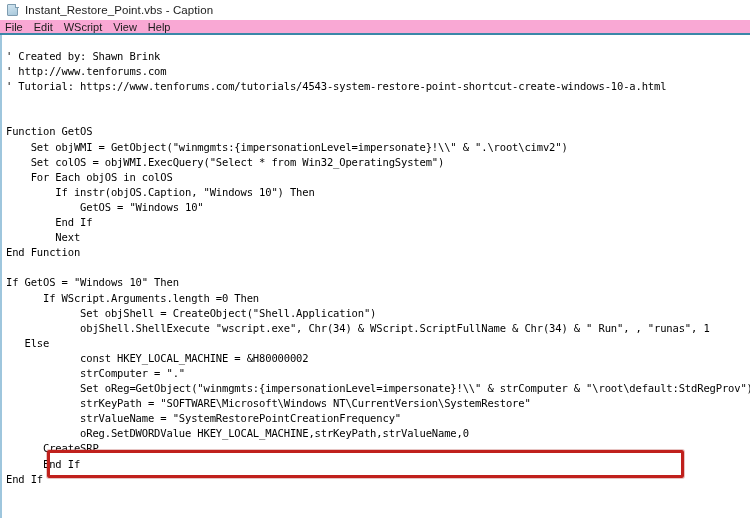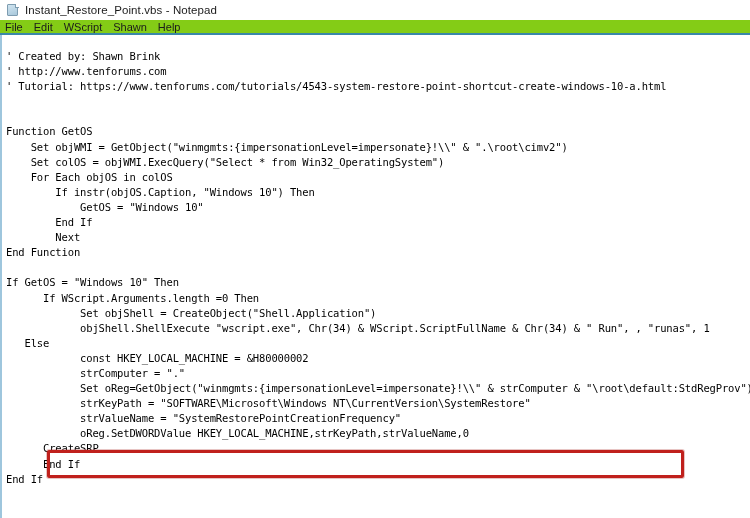--- a/index.html
+++ b/index.html
@@ -70,21 +70,21 @@
     line-height: 20px;
     letter-spacing: 0.1px;
   }
 
   
   #menubar {
     position: absolute;
     left: 0; top: 20px;
     width: 750px;
     height: 14px;
-    background: #84cc16;
+    background: #f9a8d4;
     display: flex;
     align-items: center;
     padding-left: 5px;
     box-sizing: border-box;
   }
   .menu-item {
     font-size: 11px;
     color: #1b1b1b;
     padding: 0 6px 0 0;
     margin-right: 5px;
@@ -147,28 +147,28 @@
 </head>
 <body>
 
 <div id="window">
 
   <div id="titlebar">
     <span id="app-icon">
       <span class="page"></span>
       <span class="fold"></span>
     </span>
-    <span id="title-text">Instant_Restore_Point.vbs - Notepad</span>
+    <span id="title-text">Instant_Restore_Point.vbs - Caption</span>
   </div>
 
   <div id="menubar">
     <span class="menu-item">File</span>
     <span class="menu-item">Edit</span>
     <span class="menu-item">WScript</span>
-    <span class="menu-item">Shawn</span>
+    <span class="menu-item">View</span>
     <span class="menu-item">Help</span>
   </div>
 
   <div id="client-top-border"></div>
   <div id="client-left-border"></div>
 
   <div id="editor">
     <div id="code"><span id="code-text">' Created by: Shawn Brink
 ' http://www.tenforums.com
 ' Tutorial: https://www.tenforums.com/tutorials/4543-system-restore-point-shortcut-create-windows-10-a.html

